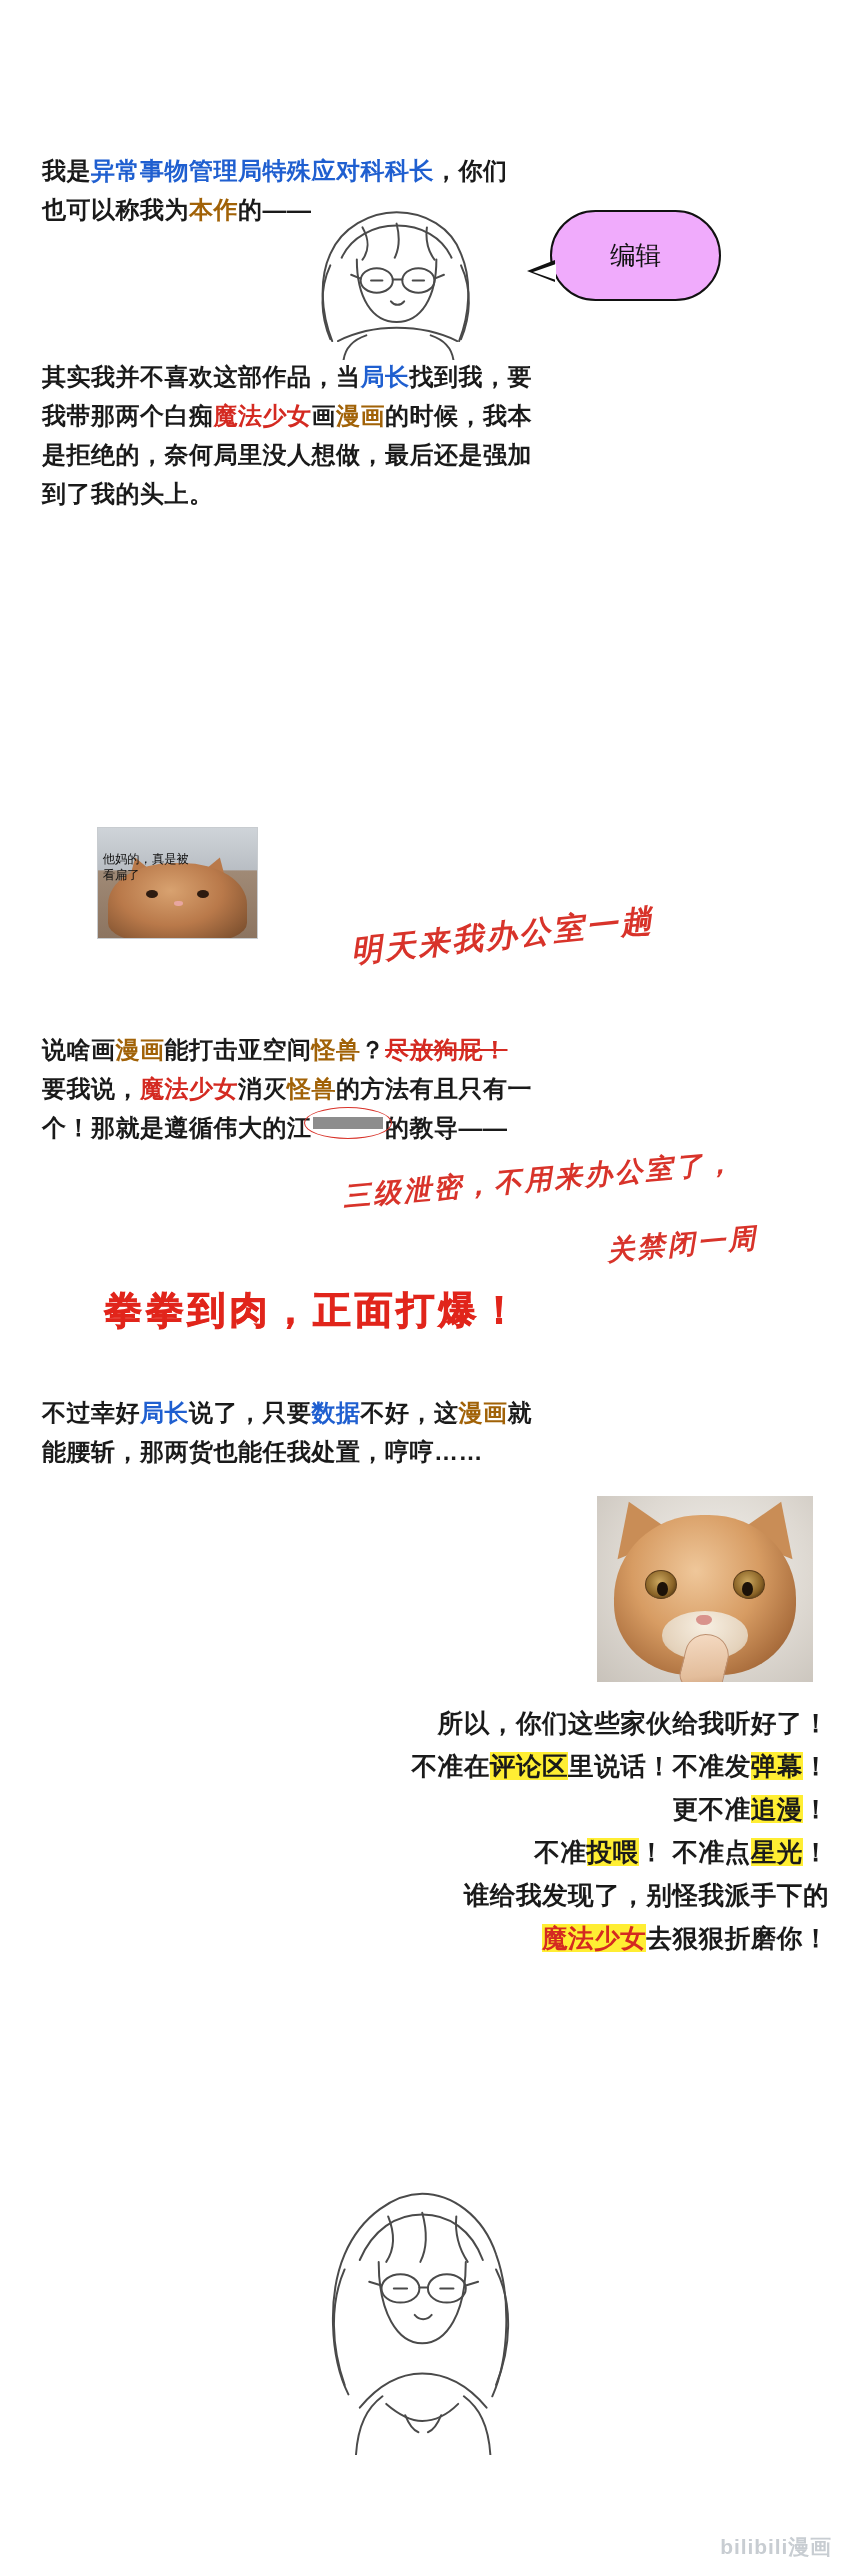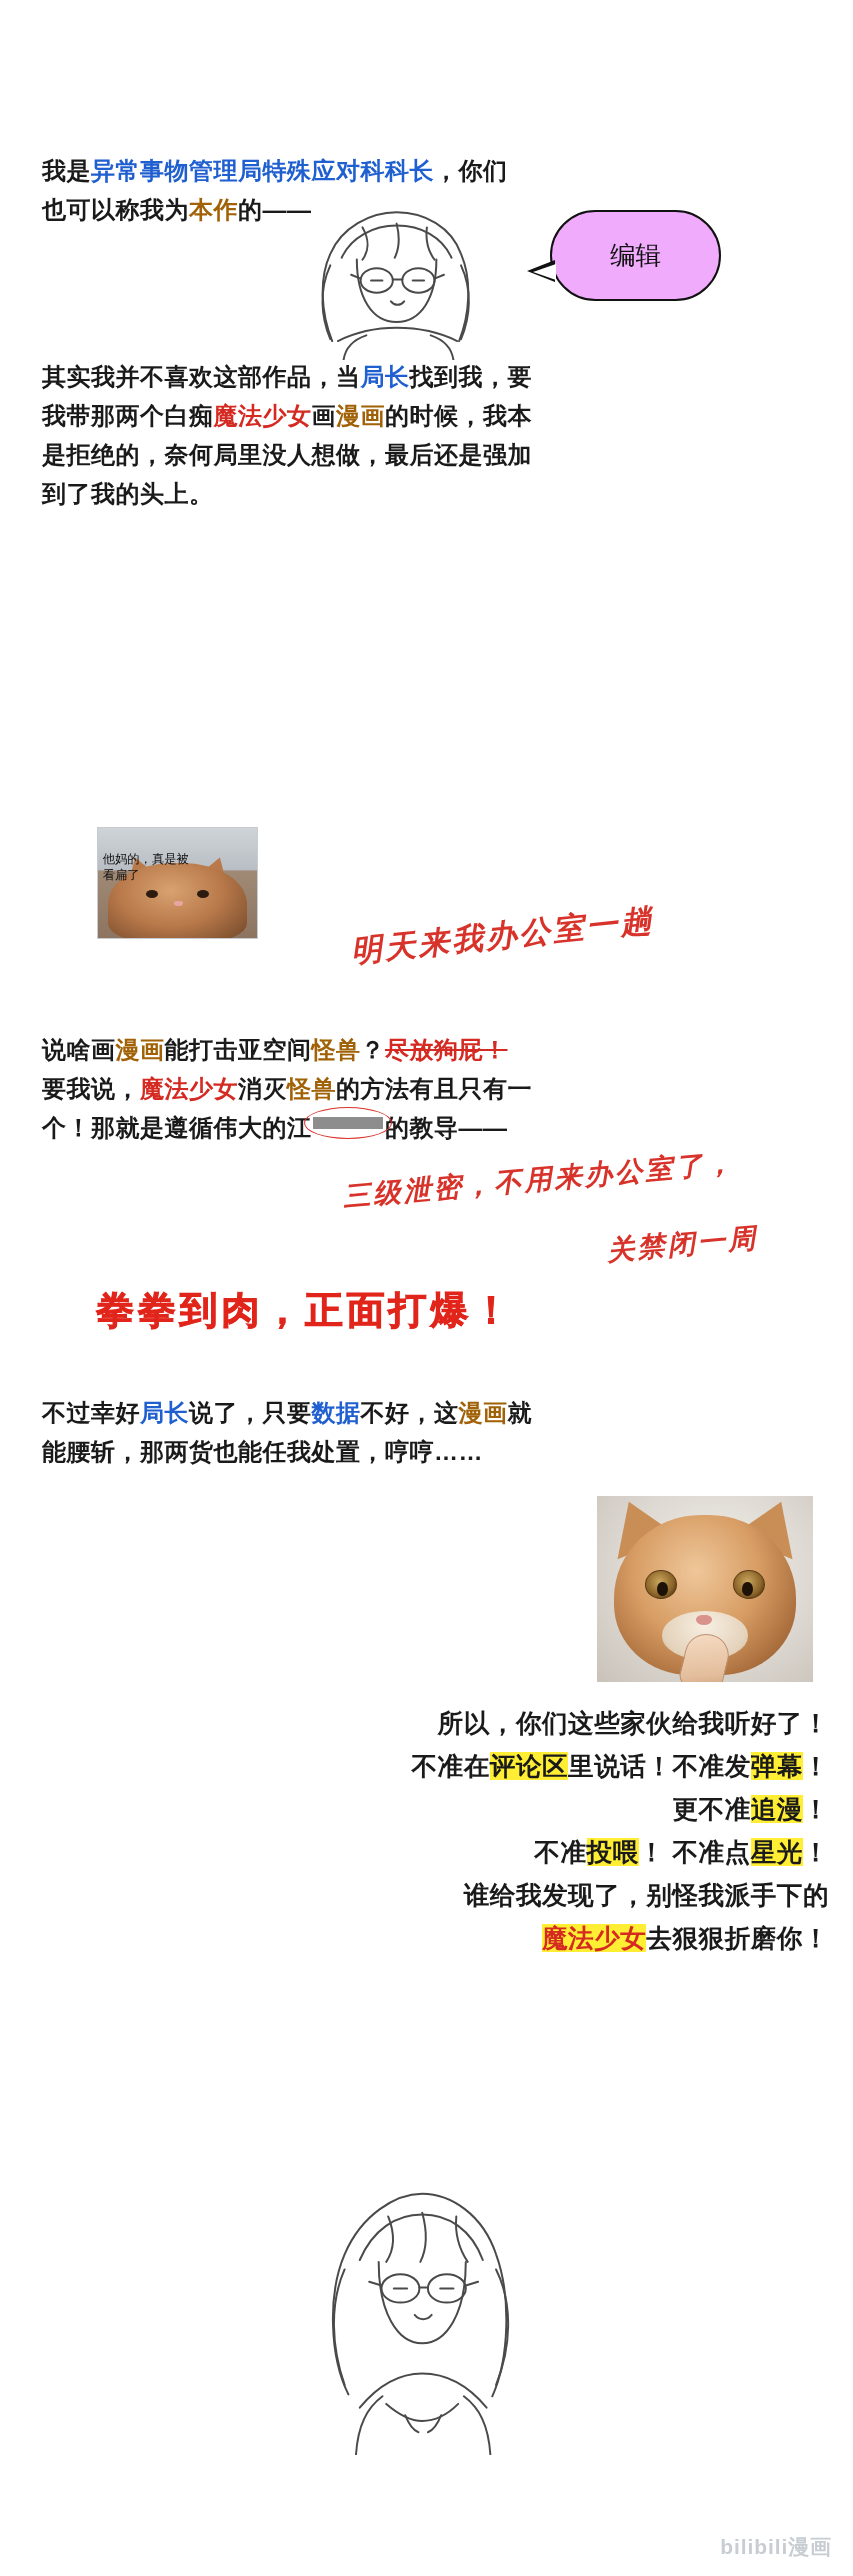--- a/index.html
+++ b/index.html
@@ -319,21 +319,21 @@
     </div>
   </div>
 
   <div class="hand" style="left:343px; top:1179px; font-size:27.5px; transform: rotate(-5deg);">
     <span>三级泄密，不用来办公室了，</span>
   </div>
   <div class="hand" style="left:607px; top:1233px; font-size:27.5px; transform: rotate(-5deg);">
     <span>关禁闭一周</span>
   </div>
 
-  <div class="shout" style="left:96px; top:1285px;text-align:center;">
+  <div class="shout" style="left:104px; top:1285px;text-align:center;">
     <span>拳拳到肉，正面打爆！</span>
   </div>
 
   <div class="para" style="left:42px; top:1394px; width:569px; font-size:24px;">
     <div>
       <span>不过幸好</span><span class="blue">局长</span><span>说了，只要</span><span class="blue">数据</span><span>不好，这</span><span class="orange">漫画</span><span>就</span>
     </div>
     <div>能腰斩，那两货也能任我处置，哼哼……</div>
   </div>
 

